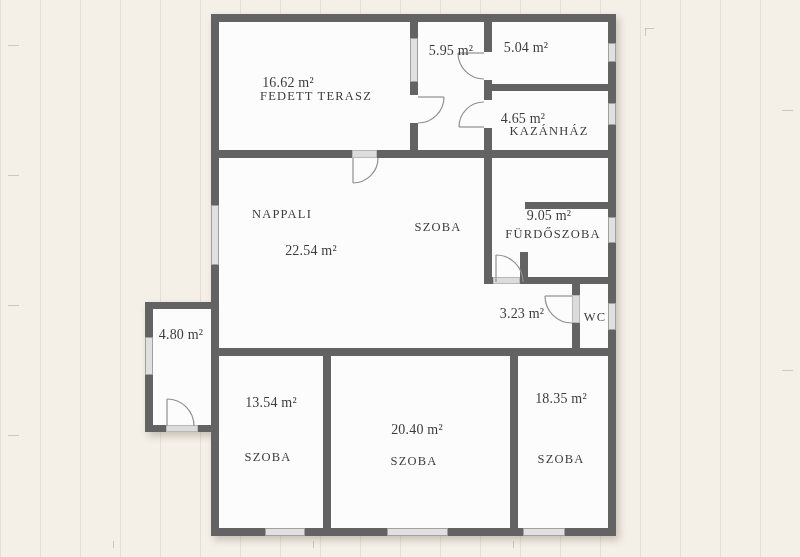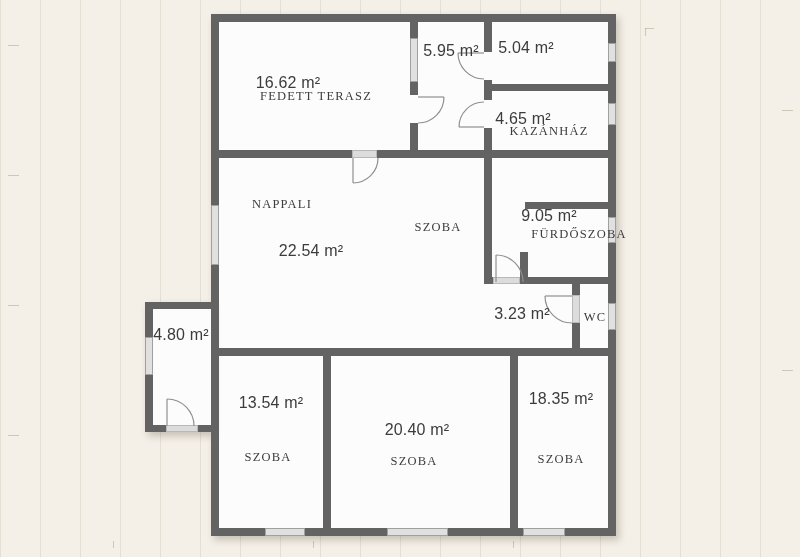--- a/index.html
+++ b/index.html
@@ -13,21 +13,21 @@
   .wall{position:absolute;background:#636363;}
   .window{position:absolute;background:#e0e0e0;border:1px solid #a0a0a0;box-sizing:border-box;}
   .threshold{position:absolute;background:#dcdcdc;border:1px solid #b8b8b8;box-sizing:border-box;}
   .room-name{
     position:absolute;transform:translate(-50%,-50%);
     font-family:"Liberation Serif",serif;font-size:12.5px;letter-spacing:1.2px;
     color:#3c3c3c;white-space:nowrap;
   }
   .room-area{
     position:absolute;transform:translate(-50%,-50%);
-    font-size:16px;color:#3c3c3c;white-space:nowrap;letter-spacing:.2px;
+    font-size:14px;color:#3c3c3c;white-space:nowrap;letter-spacing:.2px;font-family:Liberation Serif, serif;
   }
   .doors{position:absolute;left:0;top:0;width:800px;height:557px;pointer-events:none;}
   .tick{position:absolute;background:rgba(175,165,148,.55);}
 </style>
 </head>
 <body>
 
 <div class="canvas">
 
   <div class="tick" style="left:8px;top:45px;width:11px;height:1px;"></div>
@@ -121,27 +121,27 @@
   <div class="room-area" style="left:288px;top:83px;">16.62 m²</div>
   <div class="room-name" style="left:316px;top:96px;">FEDETT TERASZ</div>
 
   <div class="room-area" style="left:451px;top:51px;">5.95 m²</div>
 
   <div class="room-area" style="left:526px;top:48px;">5.04 m²</div>
 
   <div class="room-area" style="left:523px;top:119px;">4.65 m²</div>
   <div class="room-name" style="left:549px;top:131px;">KAZÁNHÁZ</div>
 
-  <div class="room-name" style="left:282px;top:204px;">NAPPALI</div>
+  <div class="room-name" style="left:282px;top:214px;">NAPPALI</div>
   <div class="room-area" style="left:311px;top:251px;">22.54 m²</div>
 
   <div class="room-name" style="left:438px;top:227px;">SZOBA</div>
 
   <div class="room-area" style="left:549px;top:216px;">9.05 m²</div>
-  <div class="room-name" style="left:553px;top:234px;margin-left:26px;">FÜRDŐSZOBA</div>
+  <div class="room-name" style="left:553px;top:234px;">FÜRDŐSZOBA</div>
 
   <div class="room-area" style="left:522px;top:314px;">3.23 m²</div>
 
   <div class="room-name" style="left:595px;top:317px;">WC</div>
 
   <div class="room-area" style="left:181px;top:335px;">4.80 m²</div>
 
   <div class="room-area" style="left:271px;top:403px;">13.54 m²</div>
   <div class="room-name" style="left:268px;top:457px;">SZOBA</div>
 

